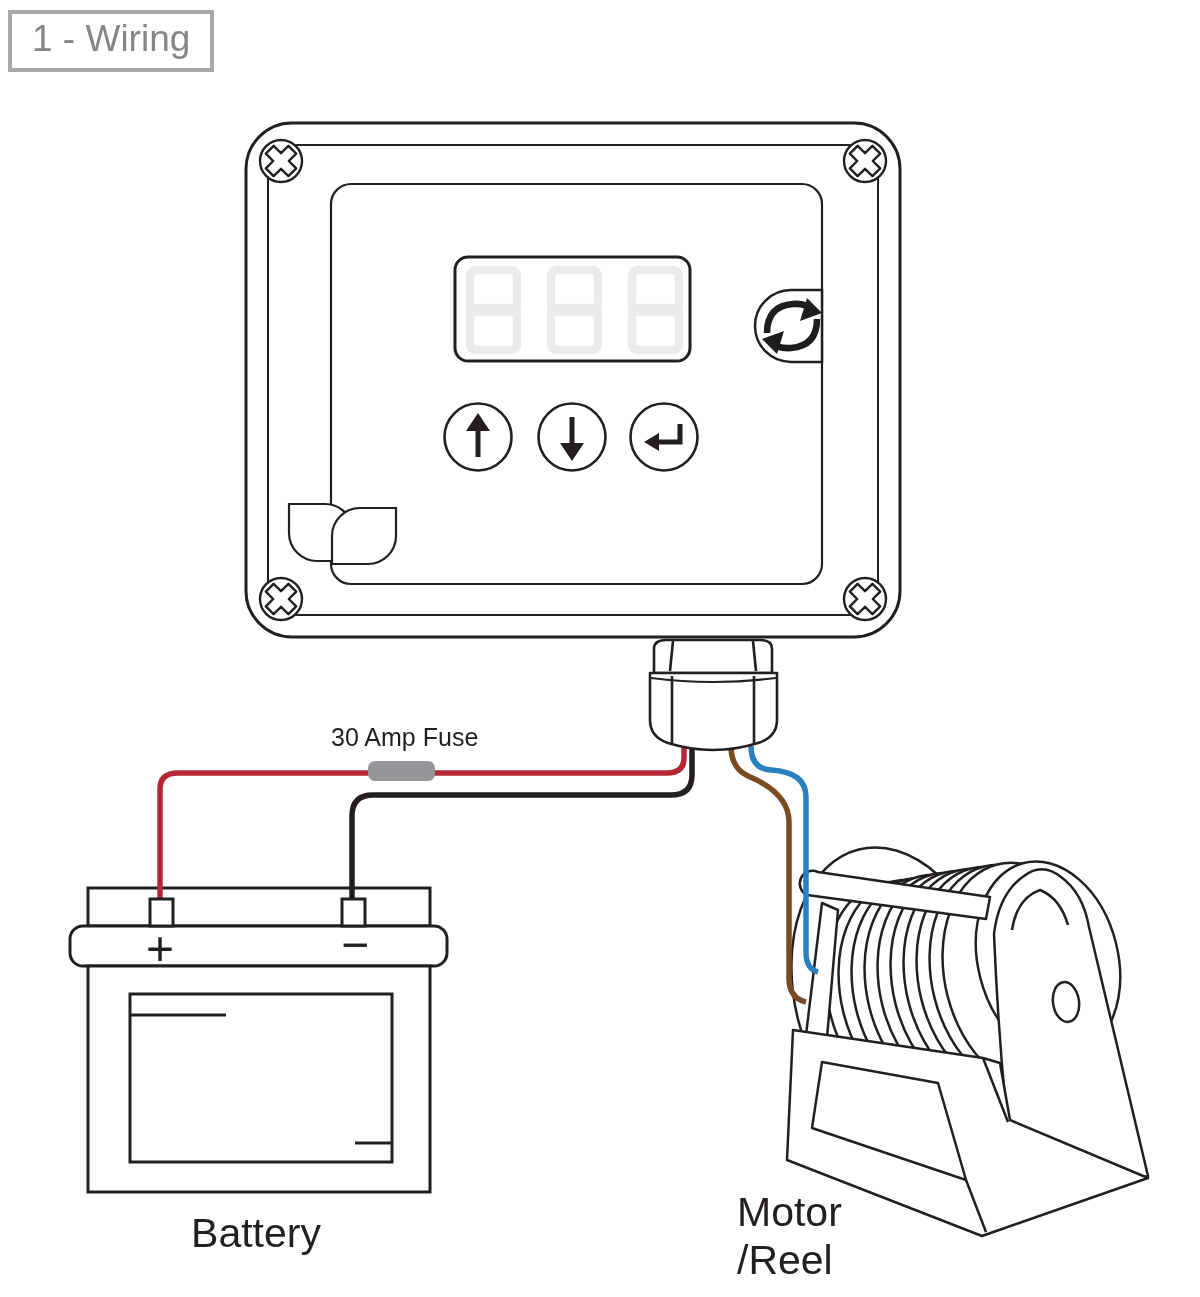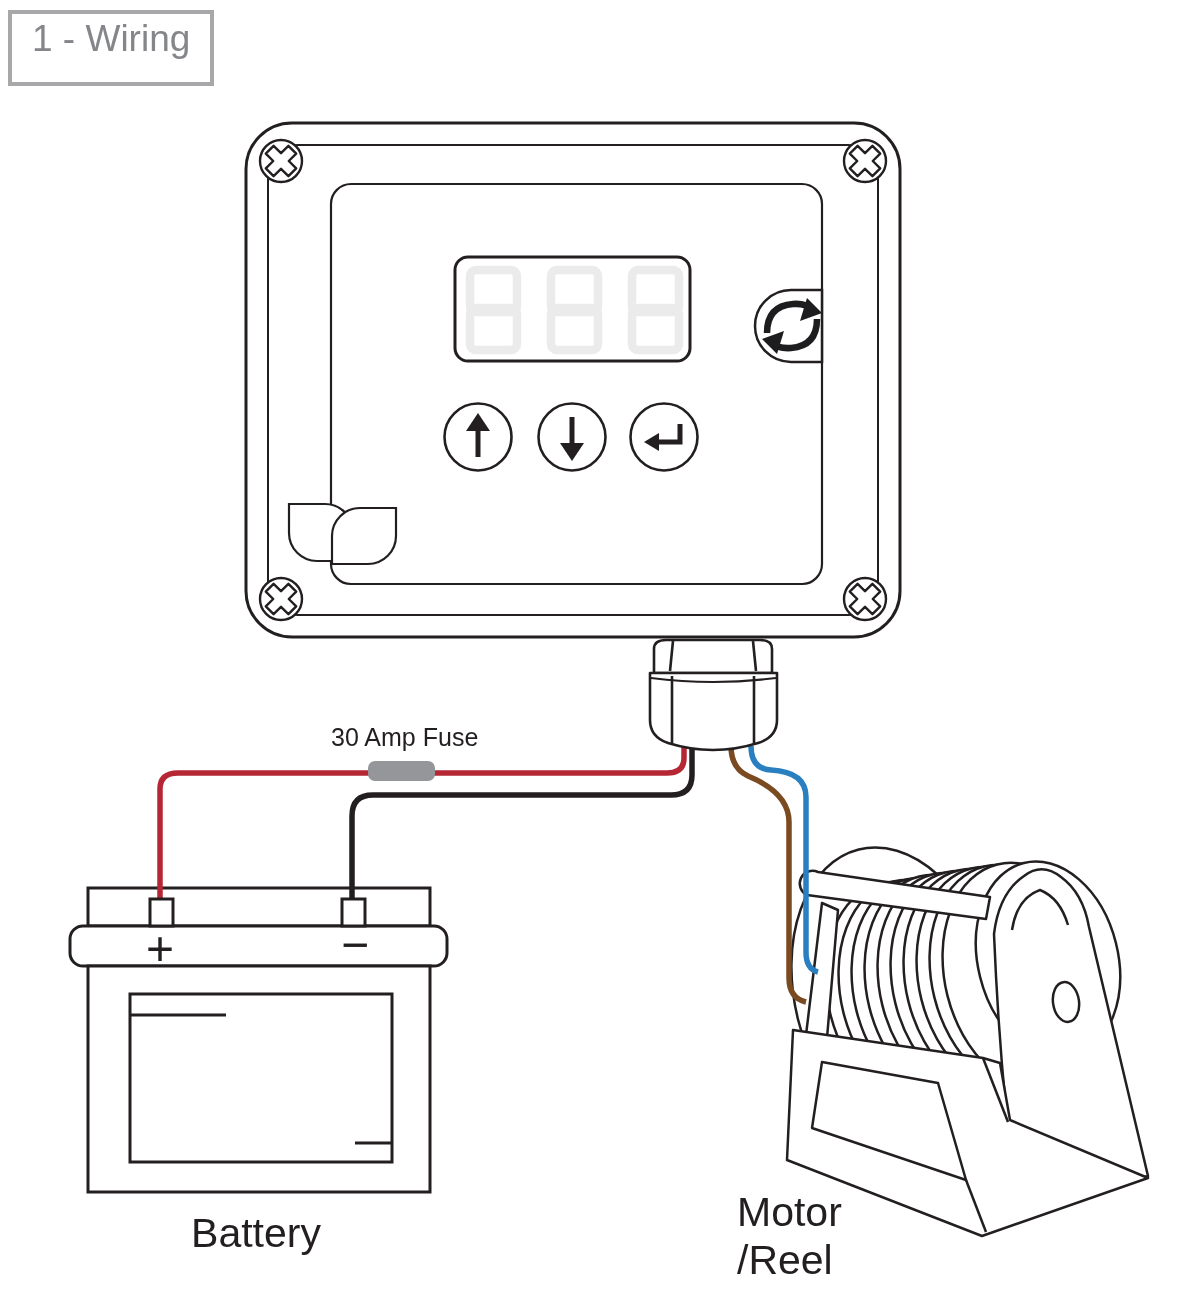--- a/index.html
+++ b/index.html
@@ -1,20 +1,20 @@
 <!DOCTYPE html>
 <html><head>
 <meta charset="utf-8">
 <style>
   html,body{margin:0;padding:0;background:#ffffff;}
   .canvas{position:relative;width:1200px;height:1297px;background:#fff;overflow:hidden;
           font-family:"Liberation Sans", sans-serif;}
   .title-box{position:absolute;left:8px;top:10px;display:inline-block;
              border:4px solid #a8a8ab;color:#85868a;background:#fff;
-             font-size:37px;line-height:1.1;padding:5px 20px 22px 20px;
+             font-size:37px;line-height:1.1;padding:5px 20px 8px 20px;
              font-family:"Liberation Sans", sans-serif;}
   svg{position:absolute;left:0;top:0;}
   svg text{font-family:"Liberation Sans", sans-serif;fill:#231f20;}
   .lbl-big{font-size:41px;}
   .lbl-small{font-size:25px;}
   .sym{font-size:48px;}
 </style>
 </head>
 <body>
 

